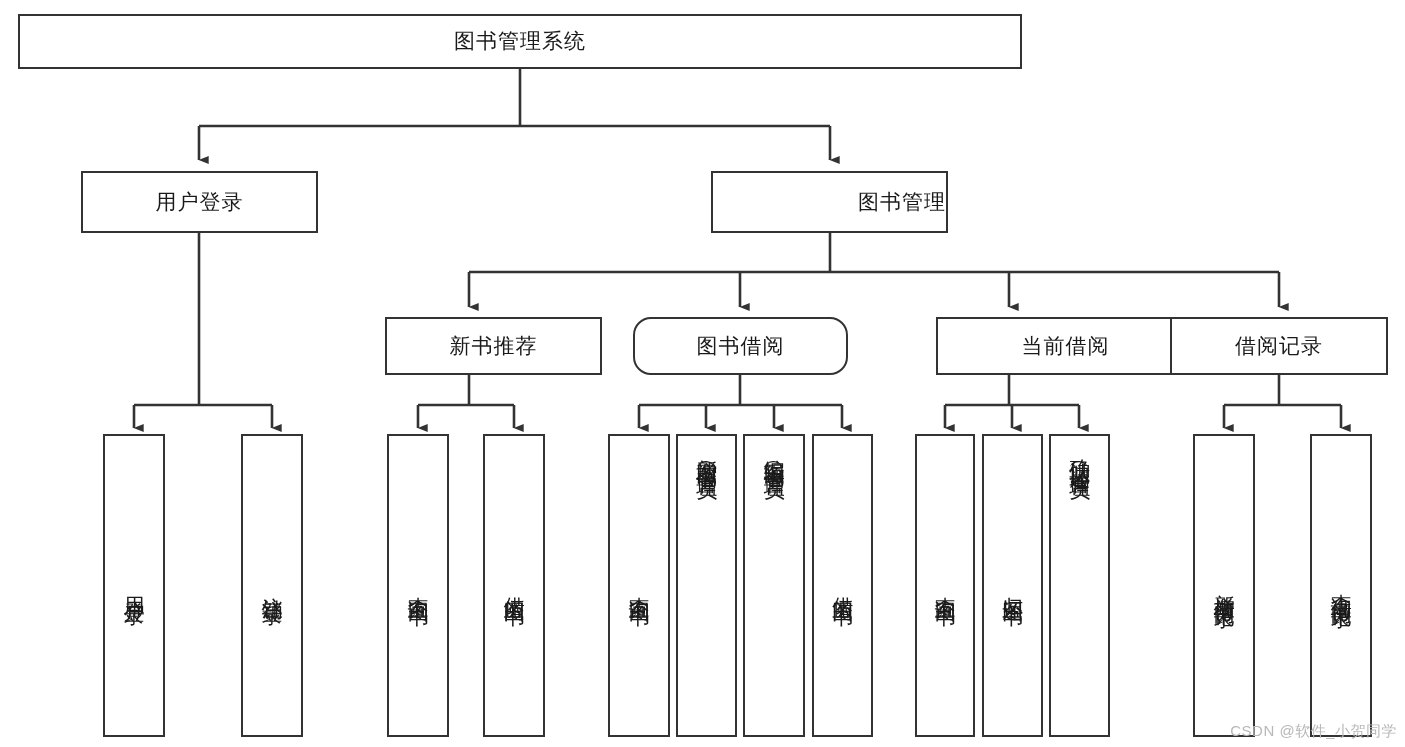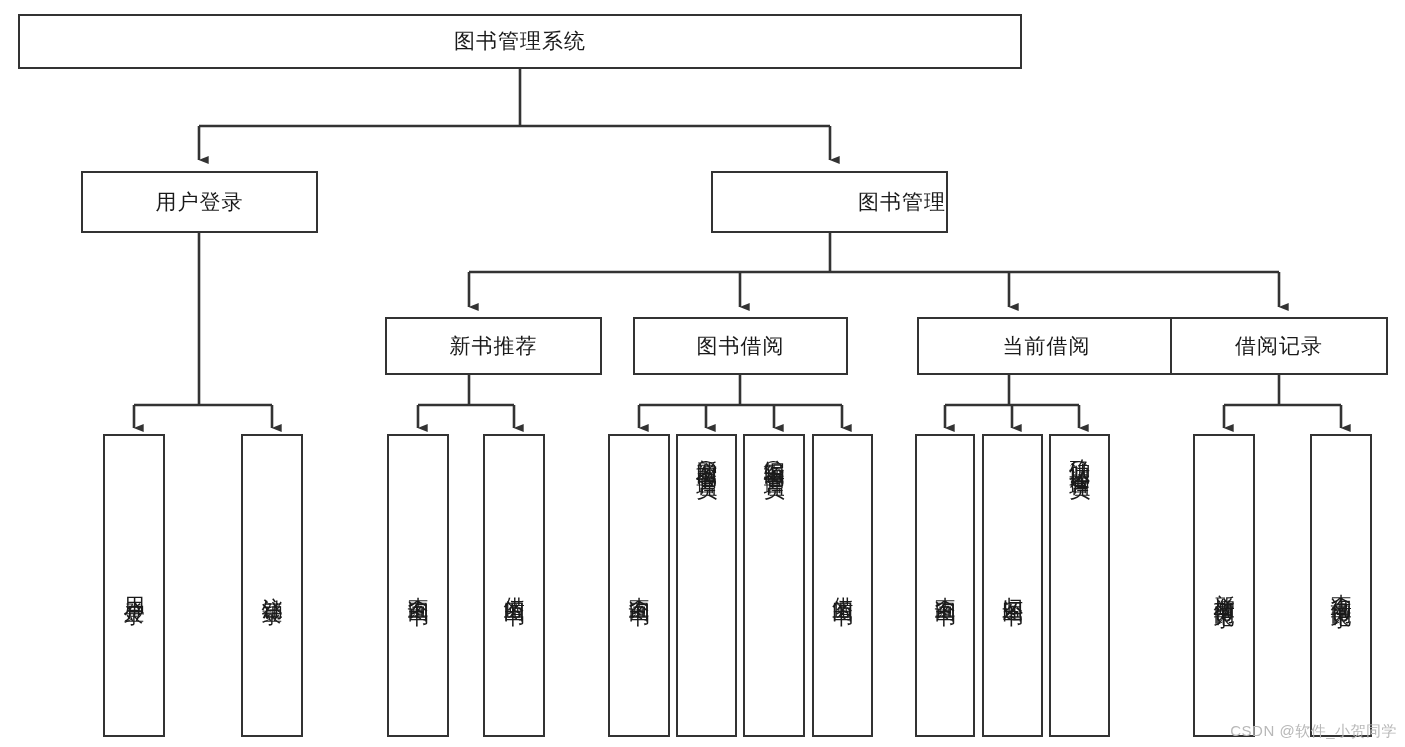--- a/index.html
+++ b/index.html
@@ -135,24 +135,24 @@
   <div class="node horiz" style="left:81px; top:171px; width:237px; height:62px;">
     <span class="node-label">用户登录</span>
   </div>
   <div class="node horiz" style="left:711px; top:171px; width:237px; height:62px;justify-content:flex-end;">
     <span class="node-label">图书管理</span>
   </div>
 
   <div class="node horiz" style="left:361px; top:317px; width:217px; height:58px;margin-left:24px;">
     <span class="node-label">新书推荐</span>
   </div>
-  <div class="node horiz" style="left:633px; top:317px; width:215px; height:58px;">
+  <div class="node horiz" style="left:633px; top:317px; width:215px; height:58px;border-radius:18px;">
     <span class="node-label">图书借阅</span>
   </div>
-  <div class="node horiz" style="left:917px; top:317px; width:259px; height:58px;">
+  <div class="node horiz" style="left:936px; top:317px; width:259px; height:58px;">
     <span class="node-label">当前借阅</span>
   </div>
   <div class="node horiz" style="left:1170px; top:317px; width:218px; height:58px;">
     <span class="node-label">借阅记录</span>
   </div>
 
   <div class="node vert centered" style="left:103px; top:434px; width:62px; height:303px;">
     <span class="node-label">用户登录</span>
   </div>
   <div class="node vert centered" style="left:241px; top:434px; width:62px; height:303px;">

